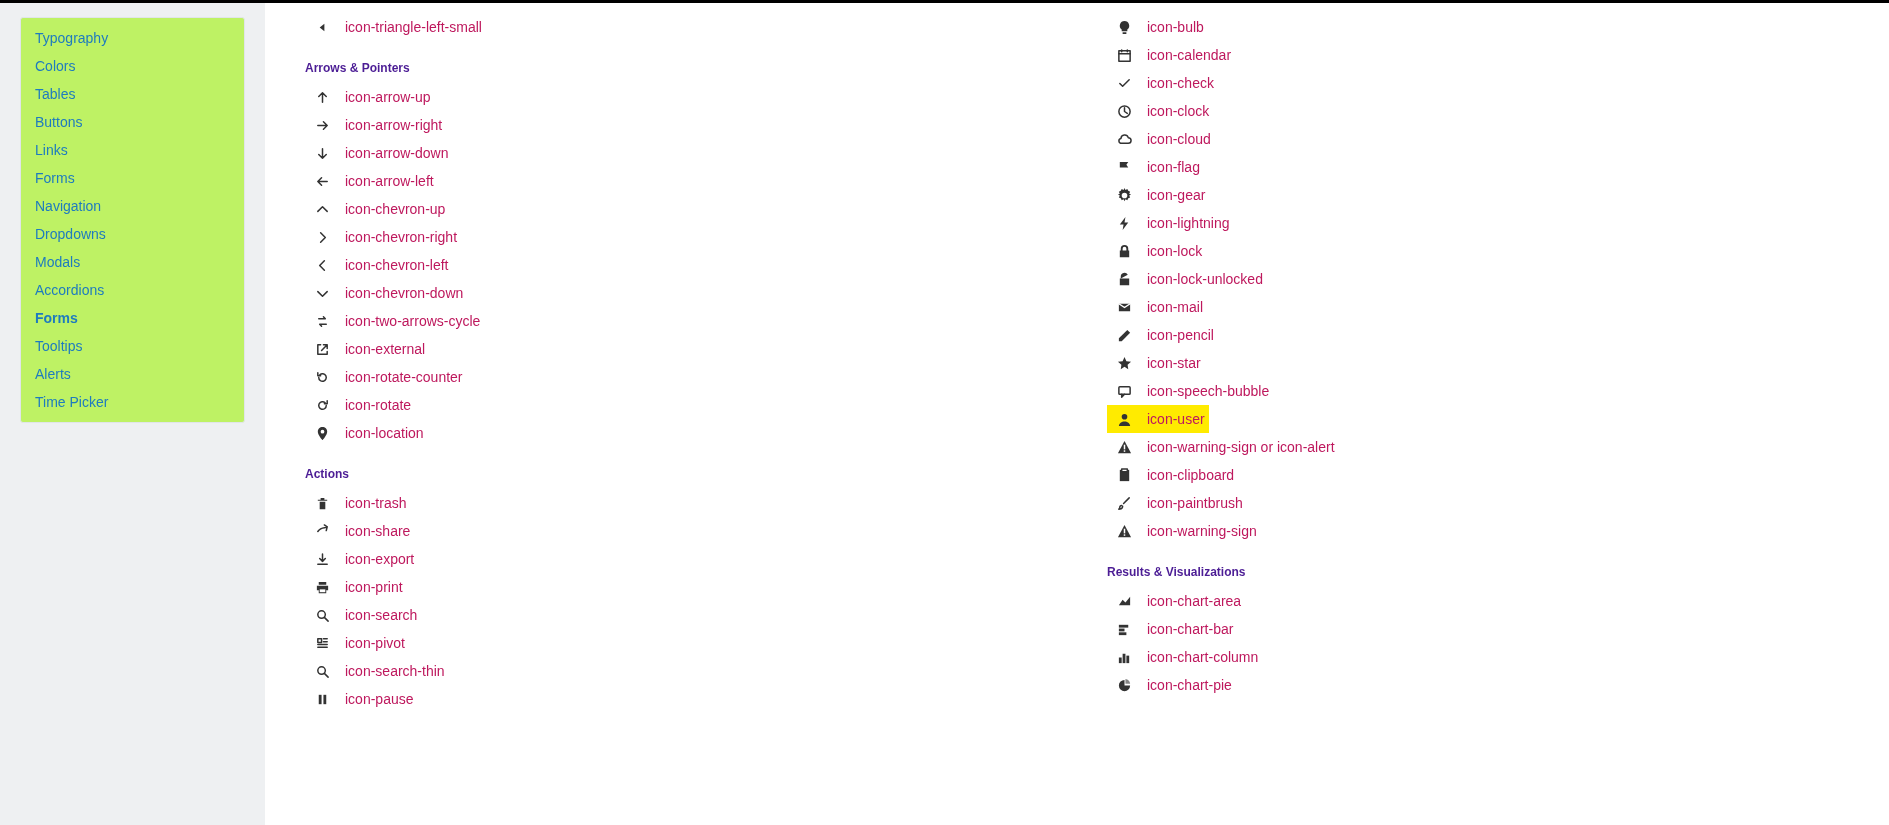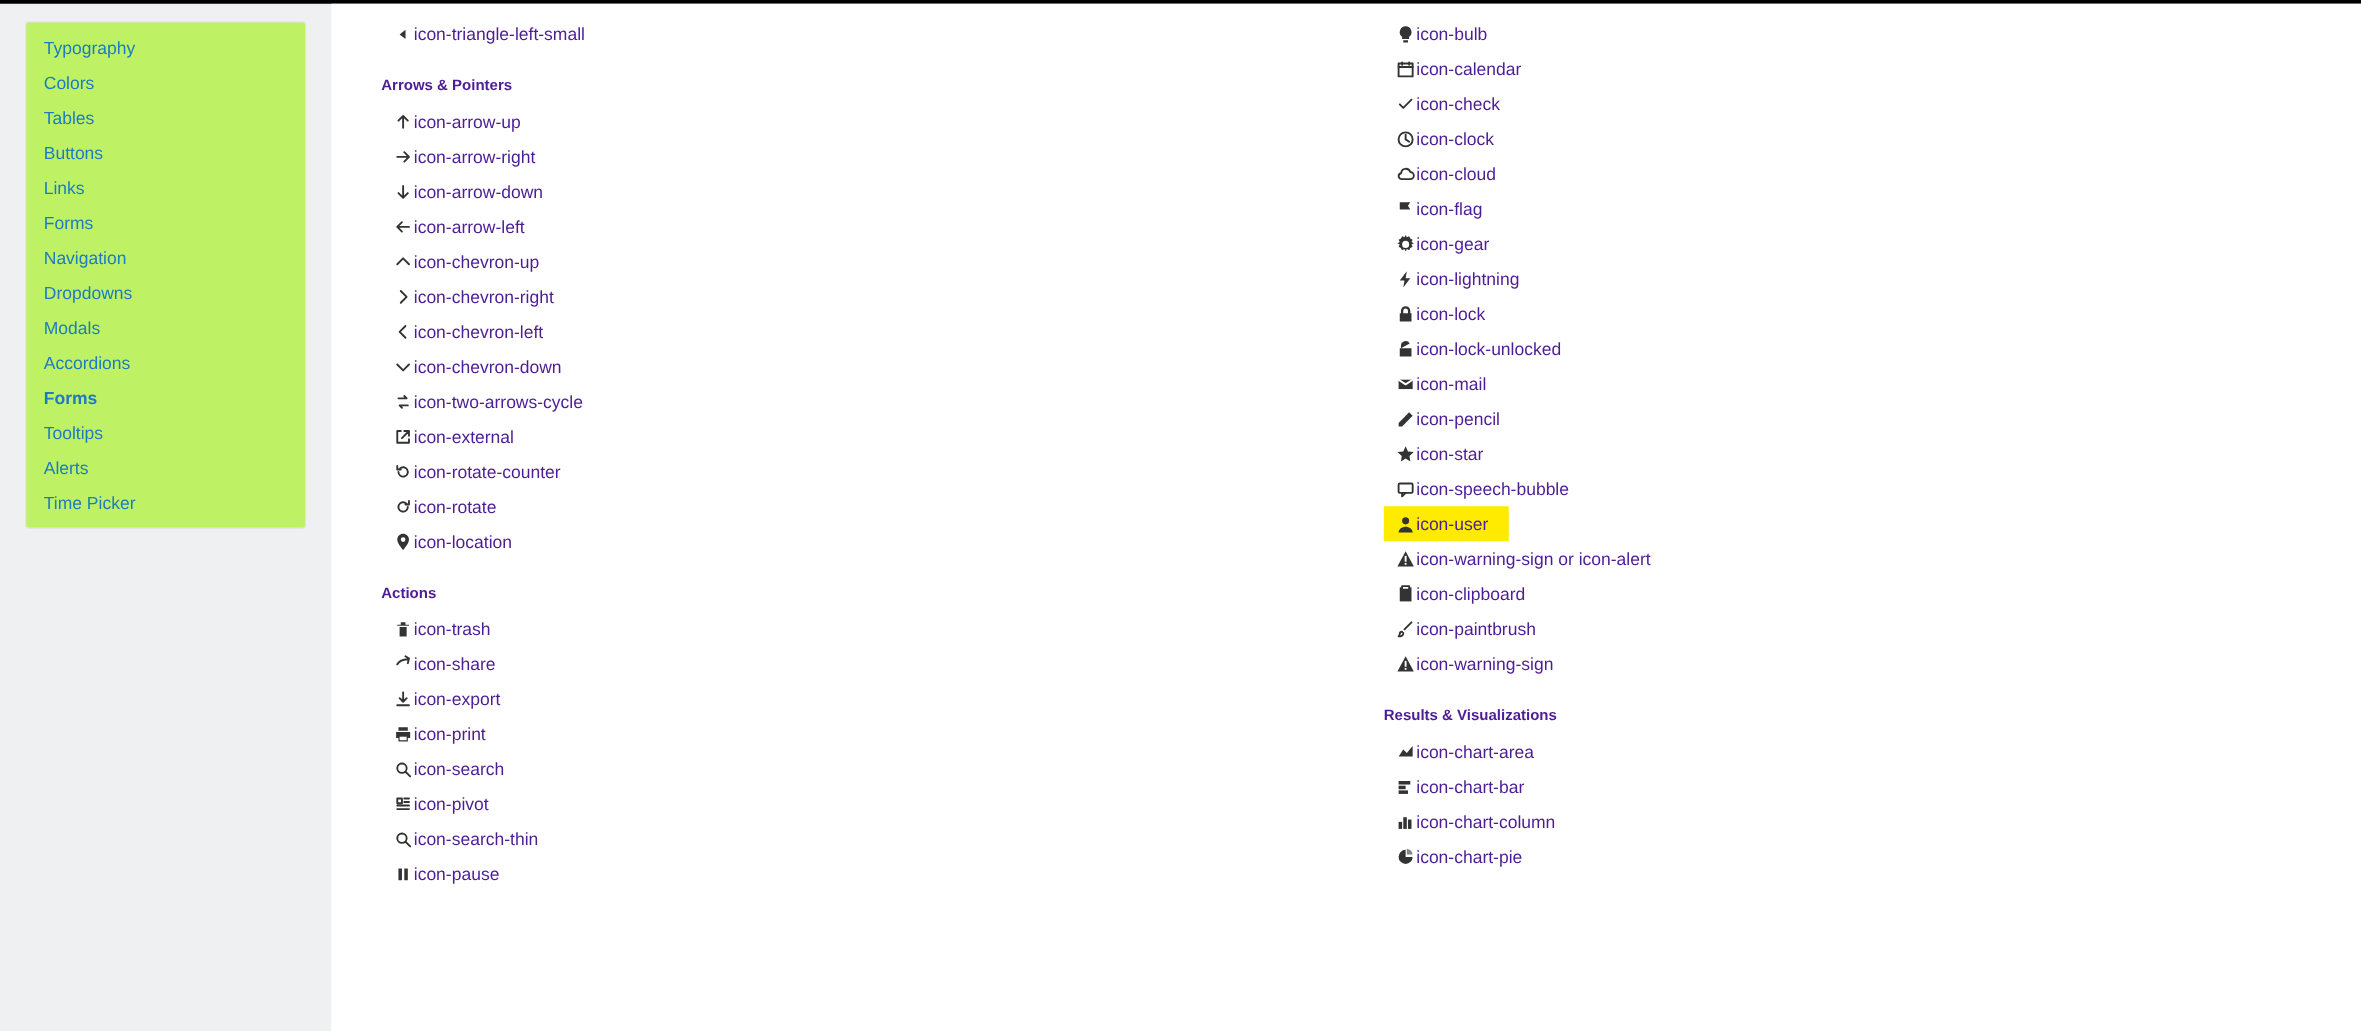--- a/index.html
+++ b/index.html
@@ -55,28 +55,29 @@
   }
   .group-title {
     font-size: 12px;
     font-weight: 700;
     color: #4c1d95;
     margin: 20px 0 8px 0;
   }
   .icon-row {
     display: flex;
     align-items: center;
+    gap: 14px;
     padding: 5px 6px;
     font-size: 14px;
-    color: #4c1d95;
+    color: #be185d;
   }
   .icon-row.highlight {
     background: #ffeb00;
     display: inline-flex;
-    padding-right: 16px;
+    padding-right: 4px;
   }
   .icon-slot {
     width: 18px;
     height: 18px;
     display: flex;
     align-items: center;
     justify-content: center;
     color: #333;
   }
   .icon-slot svg {

